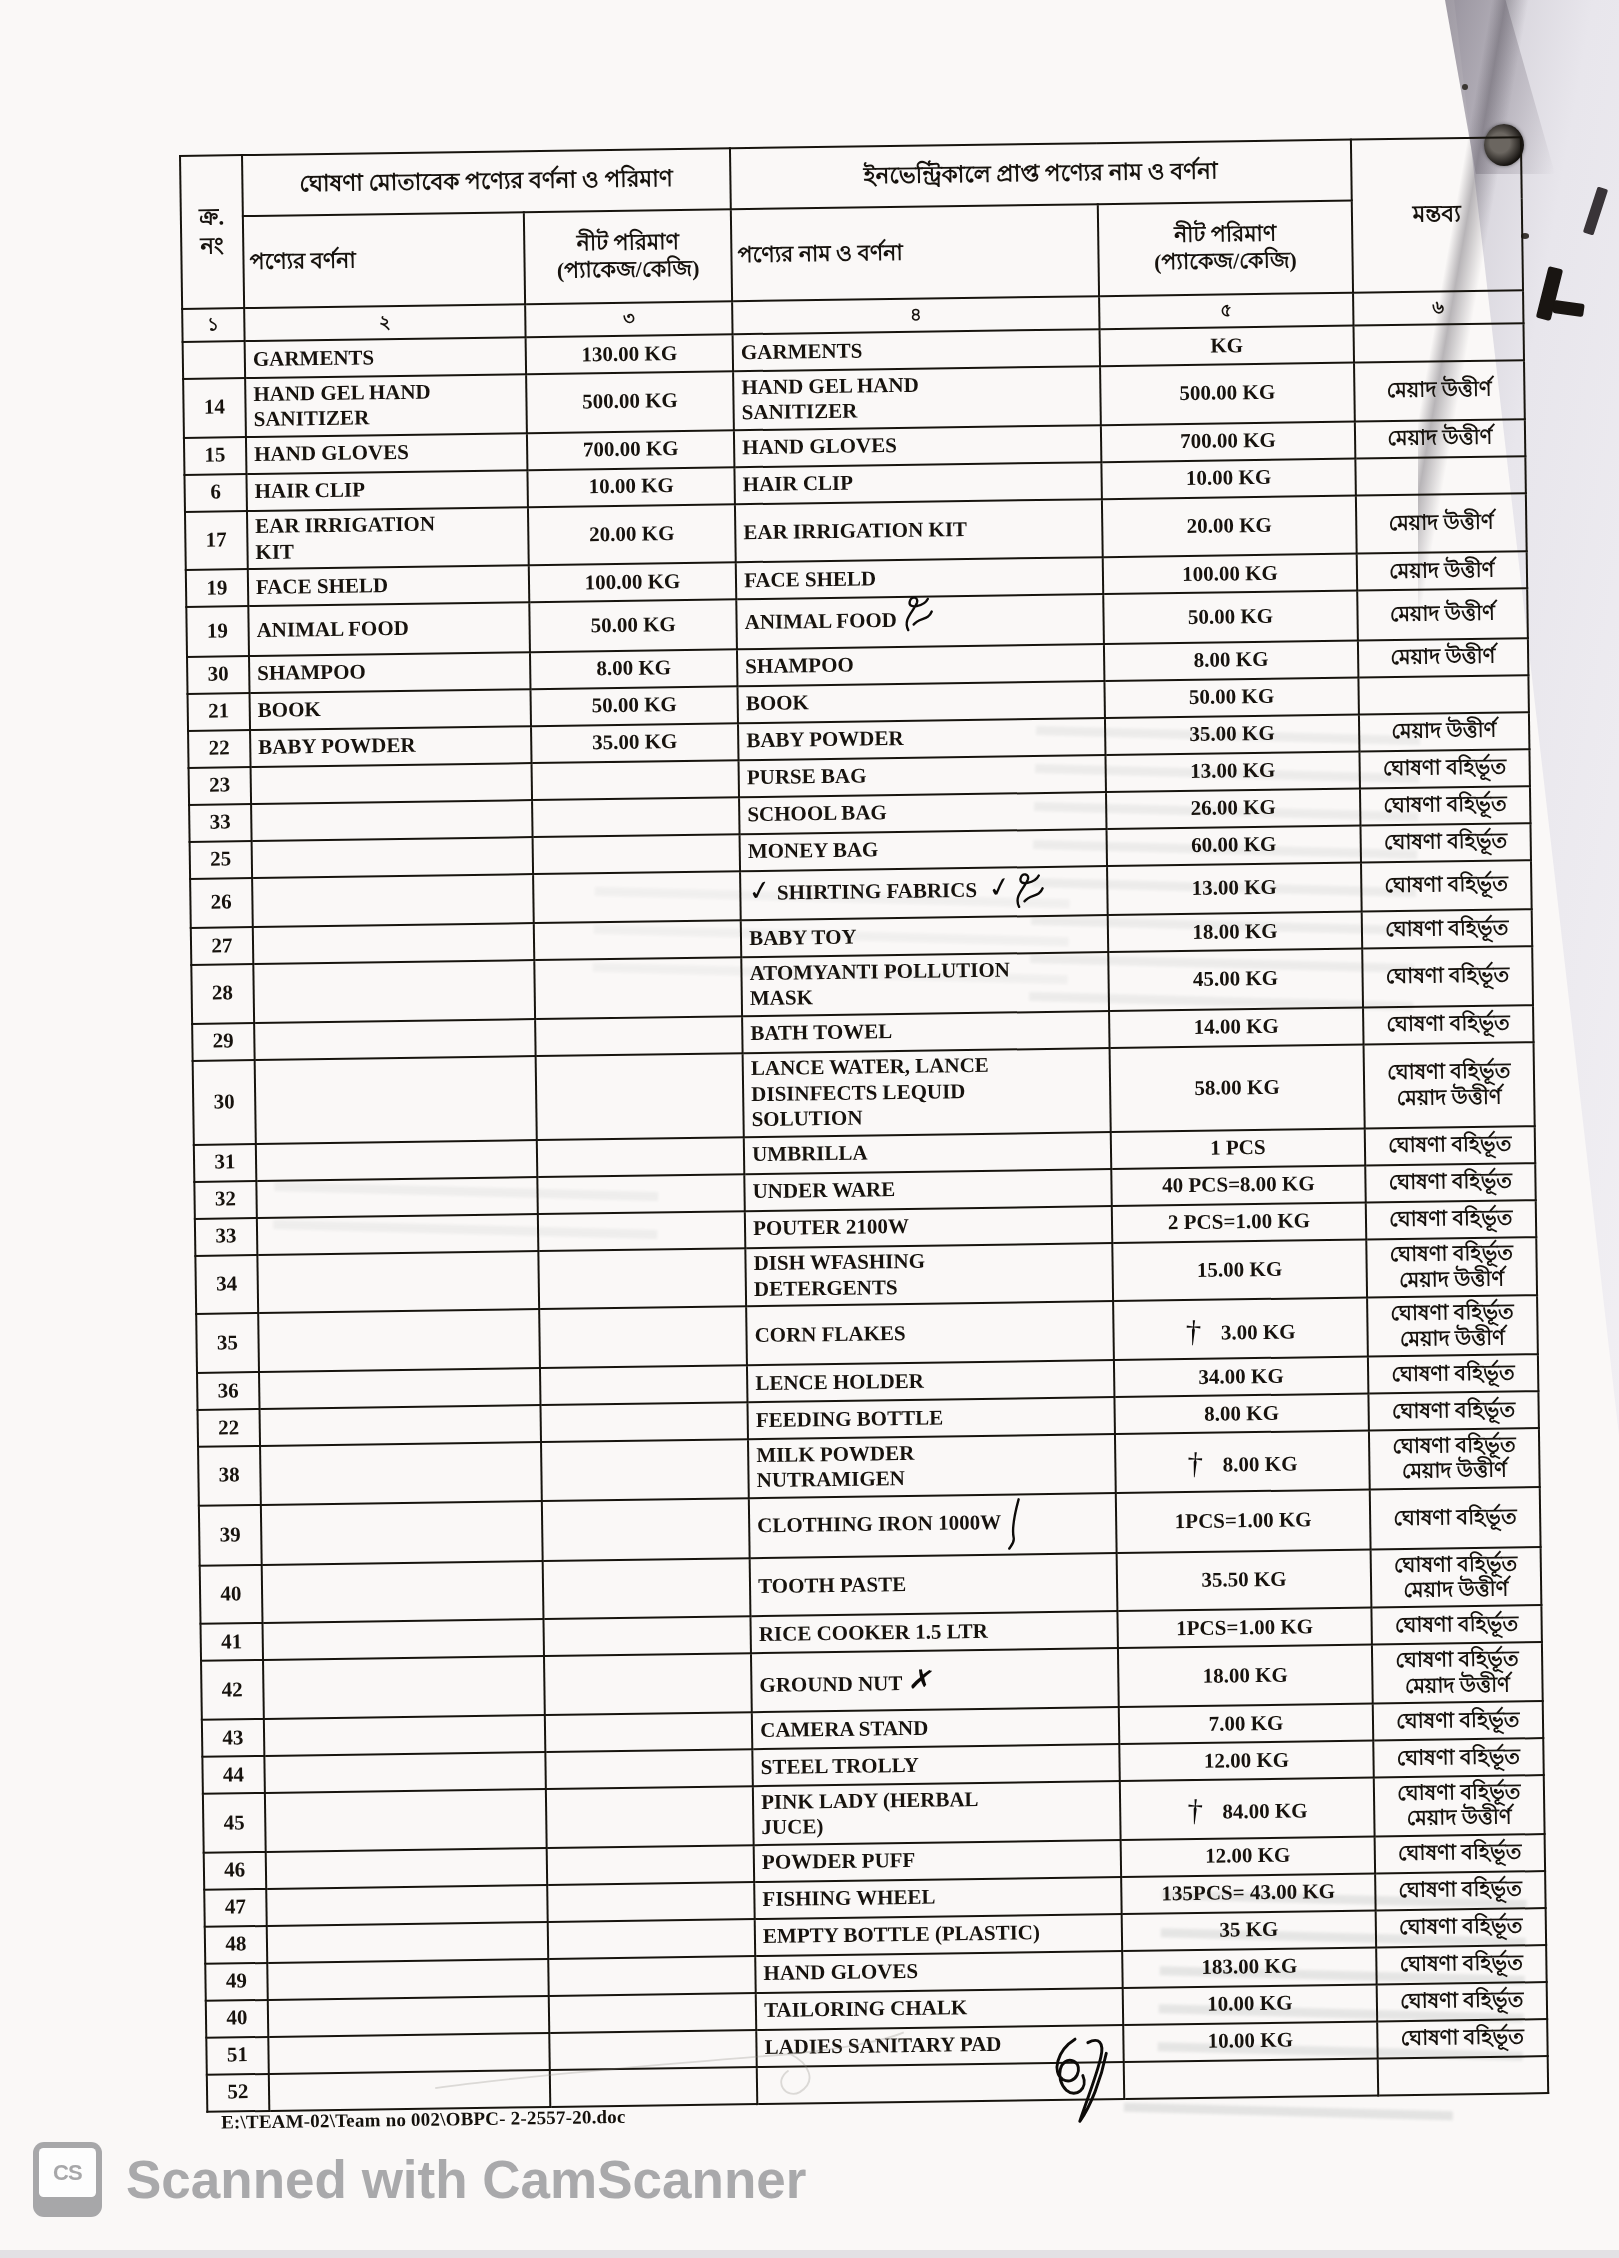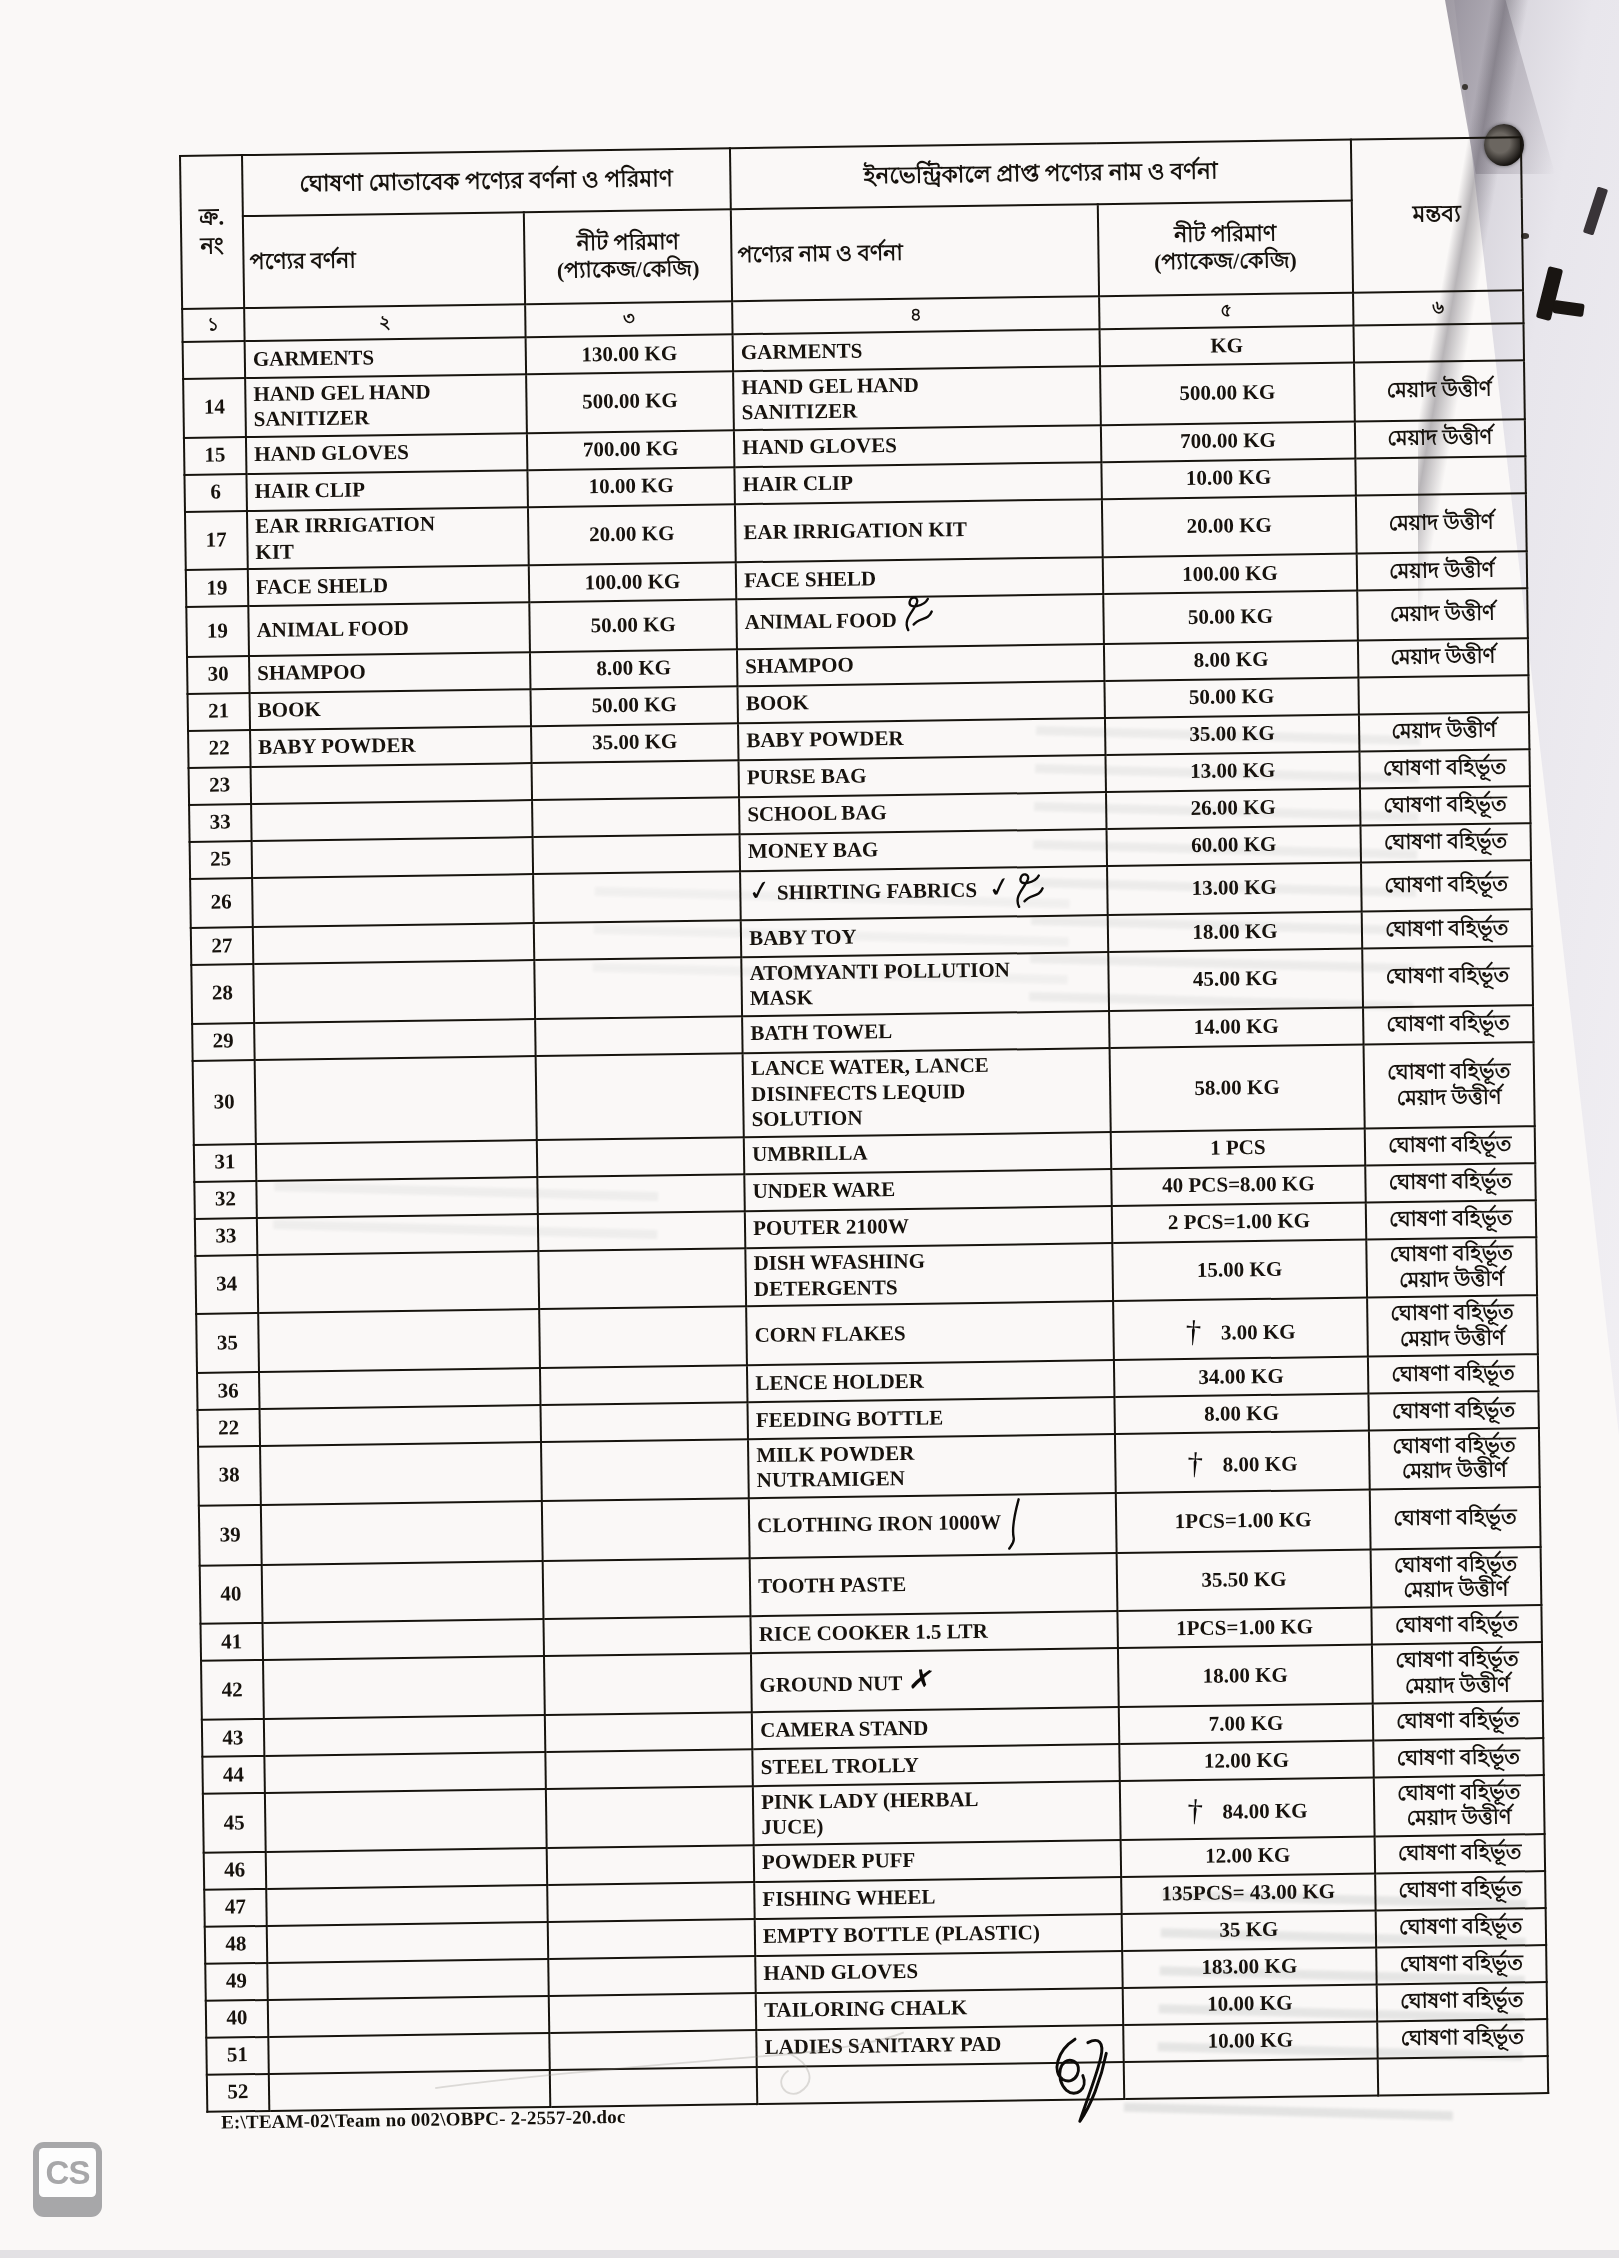--- a/index.html
+++ b/index.html
@@ -108,21 +108,21 @@
 
   
   .cs-banner{position:absolute;left:33px;top:2142px;display:flex;align-items:center;}
   .cs-logo{
     width:69px;height:75px;background:#a7a7a9;border-radius:11px;position:relative;
     display:flex;align-items:flex-start;justify-content:center;
   }
   .cs-logo .inner{
     position:absolute;left:6.4px;top:6.4px;right:6.4px;bottom:20px;background:#fdfdfd;border-radius:4.6px;
     display:flex;align-items:center;justify-content:center;
-    font-family:"Liberation Sans",sans-serif;font-weight:bold;font-size:33px;color:#a7a7a9;
+    font-family:"Liberation Sans",sans-serif;font-weight:bold;font-size:22px;color:#a7a7a9;
     letter-spacing:-0.9px;
   }
   .cs-text{
     margin-left:24px;
     font-family:"Liberation Sans",sans-serif;font-weight:bold;
     font-size:53px;color:#a9a9ab;letter-spacing:0px;white-space:nowrap;
   }
   .bottom-strip{position:absolute;left:0;bottom:0;width:100%;height:9.1px;background:#e3e1e4;}
 </style>
 </head>
@@ -523,15 +523,16 @@
       <path d="M30,62 C120,50 300,38 420,30 C470,26 520,18 545,8 M420,30 C440,40 450,60 430,72 C415,80 400,60 418,48" stroke="#8a8680" stroke-width="2" fill="none" opacity="0.55"></path>
     </svg>
   </div>
   <div class="footer-path">E:\TEAM-02\Team no 002\OBPC- 2-2557-20.doc</div>
 </div>
 
 <div class="cs-banner">
   <div class="cs-logo">
     <div class="inner">CS</div>
   </div>
+  <div class="cs-text">Scanned with CamScanner</div>
 </div>
 <div class="bottom-strip"></div>
 
 
 </body></html>

